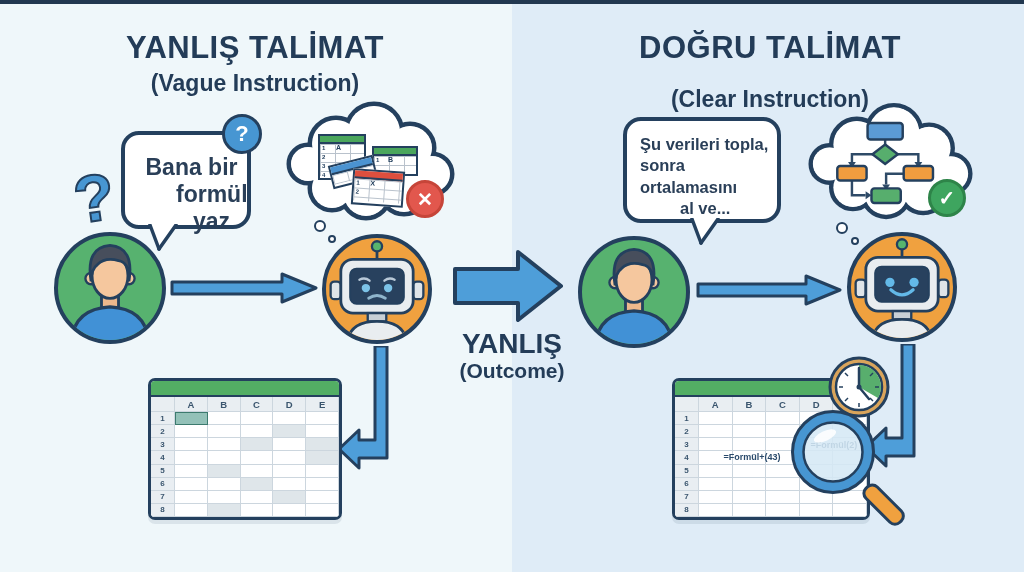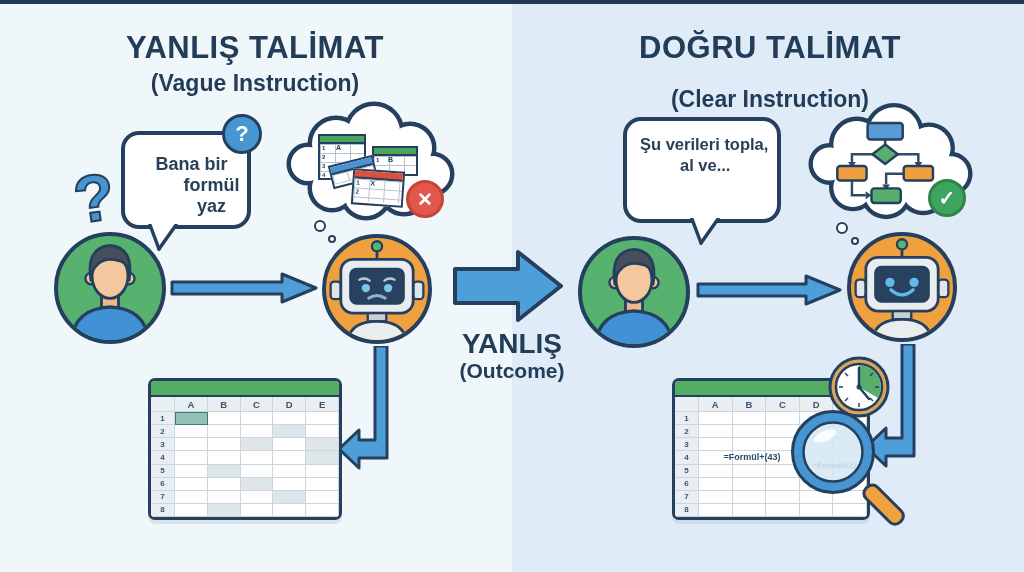--- a/index.html
+++ b/index.html
@@ -13,21 +13,21 @@
   #panel-left  { left:0;   background:#eff7fa; }
   #panel-right { left:512px; background:#dfecf7; }
   #topbar { position:absolute; left:0; top:0; width:1024px; height:4px; background:#223850; }
 
   .title    { width:400px; text-align:center; font-size:31px; font-weight:800; letter-spacing:.5px; color:#233c58; }
   .subtitle { width:400px; text-align:center; font-size:23px; font-weight:700; color:#233c58; }
 
   
   .bubble { background:#fff; border:4px solid #24405e; border-radius:18px; }
   .bubble .btxt { font-weight:700; color:#2a3f58; }
-  #bubble1 .btxt { text-align:center; font-size:18px; line-height:1.18; padding-top:19px;margin-left:11px; }
+  #bubble1 .btxt { text-align:center; font-size:23px; line-height:1.18; padding-top:19px;margin-left:11px; }
   #bubble2 .btxt { text-align:left; font-size:16.5px; line-height:1.3; padding:13px 0 0 13px; }
   .tail { position:absolute; }
 
   .round-badge { border-radius:50%; display:flex; align-items:center; justify-content:center;
                  font-weight:900; color:#fff; }
   #qbadge { width:40px; height:40px; background:#4796d2; border:3px solid #24405e; font-size:22px; }
   #xbadge { width:38px; height:38px; background:#e2574d; border:3px solid #c64539; font-size:19px; }
   #checkbadge { width:38px; height:38px; background:#3ea55f; border:3px solid #2e8449; font-size:20px; }
 
   #floatq { font-size:66px; font-weight:800; color:#4796d2; -webkit-text-stroke:2px #24405e; transform:rotate(-8deg); }
@@ -250,20 +250,21 @@
   </svg>
   <div class="abs mid-label" style="left:427px; top:328px;">YANLIŞ</div>
   <div class="abs title" style="left:570px; top:30px;">DOĞRU TALİMAT</div>
 
   <div class="abs mid-sublabel" style="left:427px; top:359px;">(Outcome)</div>
   <div class="abs subtitle" style="left:570px; top:70px;margin-top:16px;">(Clear Instruction)</div>
 
   <div class="abs bubble" id="bubble2" style="left:623px; top:117px; width:158px; height:106px;">
     <div class="btxt">
       <span style="display:block;">Şu verileri topla,</span>
+      <span style="display:block;">sonra ortalamasını</span>
       <span style="display:block;margin-left:40px;">al ve...</span>
     </div>
   </div>
   <svg class="abs tail" style="left:688px; top:218px;" width="34" height="28">
     <polygon points="3,1 31,1 13,25" fill="#fff"></polygon>
     <line x1="4" y1="1" x2="13" y2="25" stroke="#24405e" stroke-width="3.5" stroke-linecap="round"></line>
     <line x1="30" y1="1" x2="13" y2="25" stroke="#24405e" stroke-width="3.5" stroke-linecap="round"></line>
   </svg>
 
   <svg class="abs" style="left:808px; top:100px;" width="166" height="126" viewBox="0 0 170 126">
@@ -399,21 +400,21 @@
         <div class="cell"></div>
         <div class="cell hcell rnum">8</div>
         <div class="cell"></div>
         <div class="cell"></div>
         <div class="cell"></div>
         <div class="cell"></div>
         <div class="cell"></div>
       </div>
   </div>
   <span class="formula" style="left:706px; top:452px; width:92px;">=Formül+(43)</span>
-  <span class="formula" style="left:799px; top:460px; width:70px;font-family:Liberation Serif, serif;">=Formül(2)</span>
+  <span class="formula" style="left:799px; top:440px; width:70px;">=Formül(2)</span>
 
   <svg class="abs" style="left:826px; top:354px;" width="66" height="66" viewBox="0 0 66 66">
     <circle cx="33" cy="33" r="29" fill="#d9a45b" stroke="#24405e" stroke-width="3"></circle>
     <circle cx="33" cy="33" r="23" fill="#fff" stroke="#24405e" stroke-width="2.5"></circle>
     <path d="M33,33 L33,11 A22,22 0 0 1 52,44 Z" fill="#58ae6d"></path>
     <g stroke="#24405e" stroke-width="1.5">
       <line x1="33" y1="13" x2="33" y2="17"></line>
         <line x1="33" y1="49" x2="33" y2="53"></line>
       <line x1="13" y1="33" x2="17" y2="33"></line>
         <line x1="49" y1="33" x2="53" y2="33"></line>

